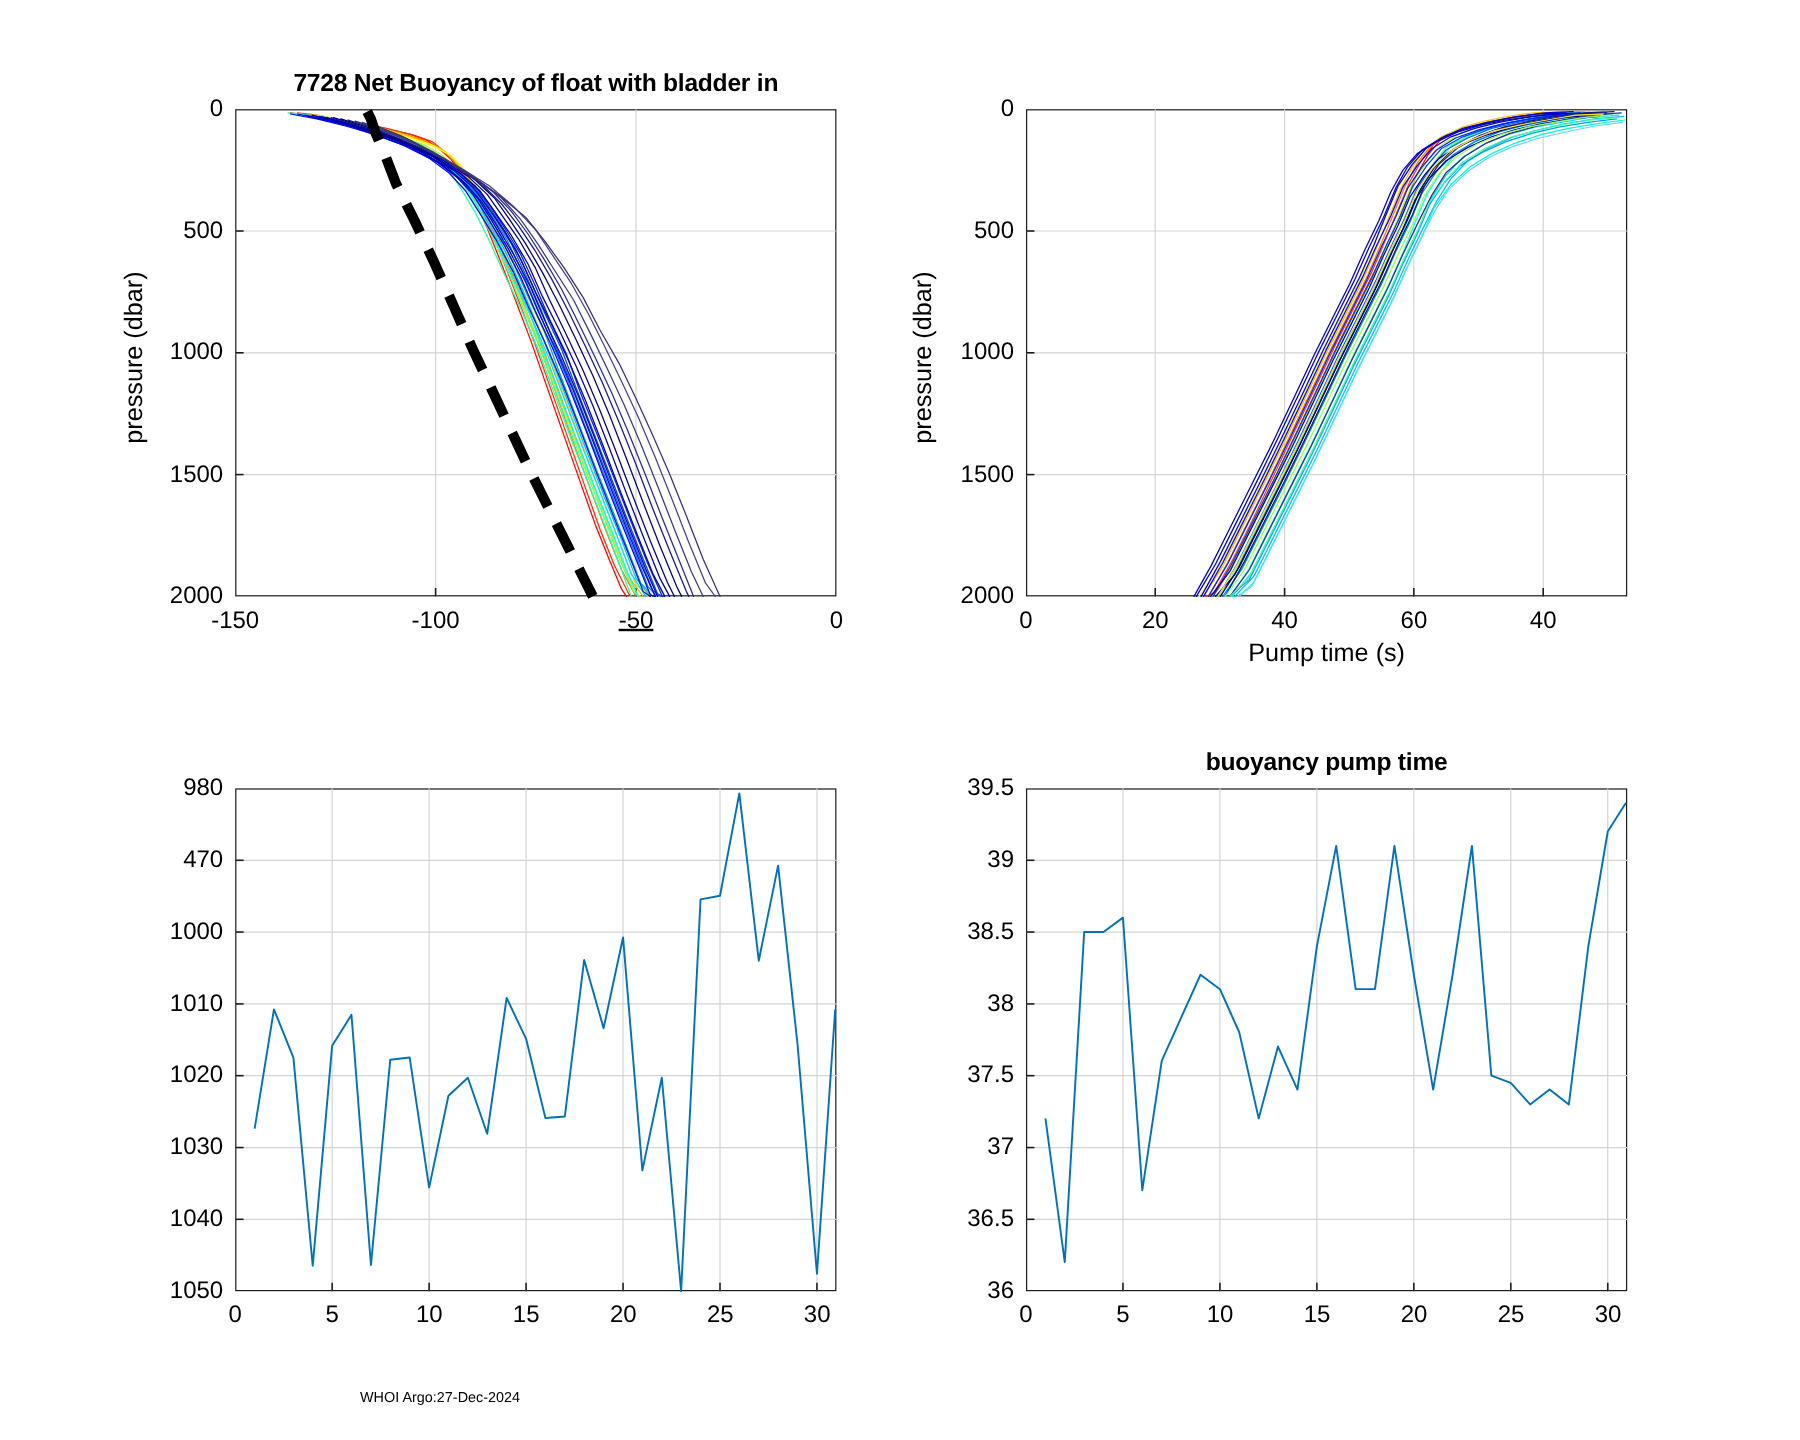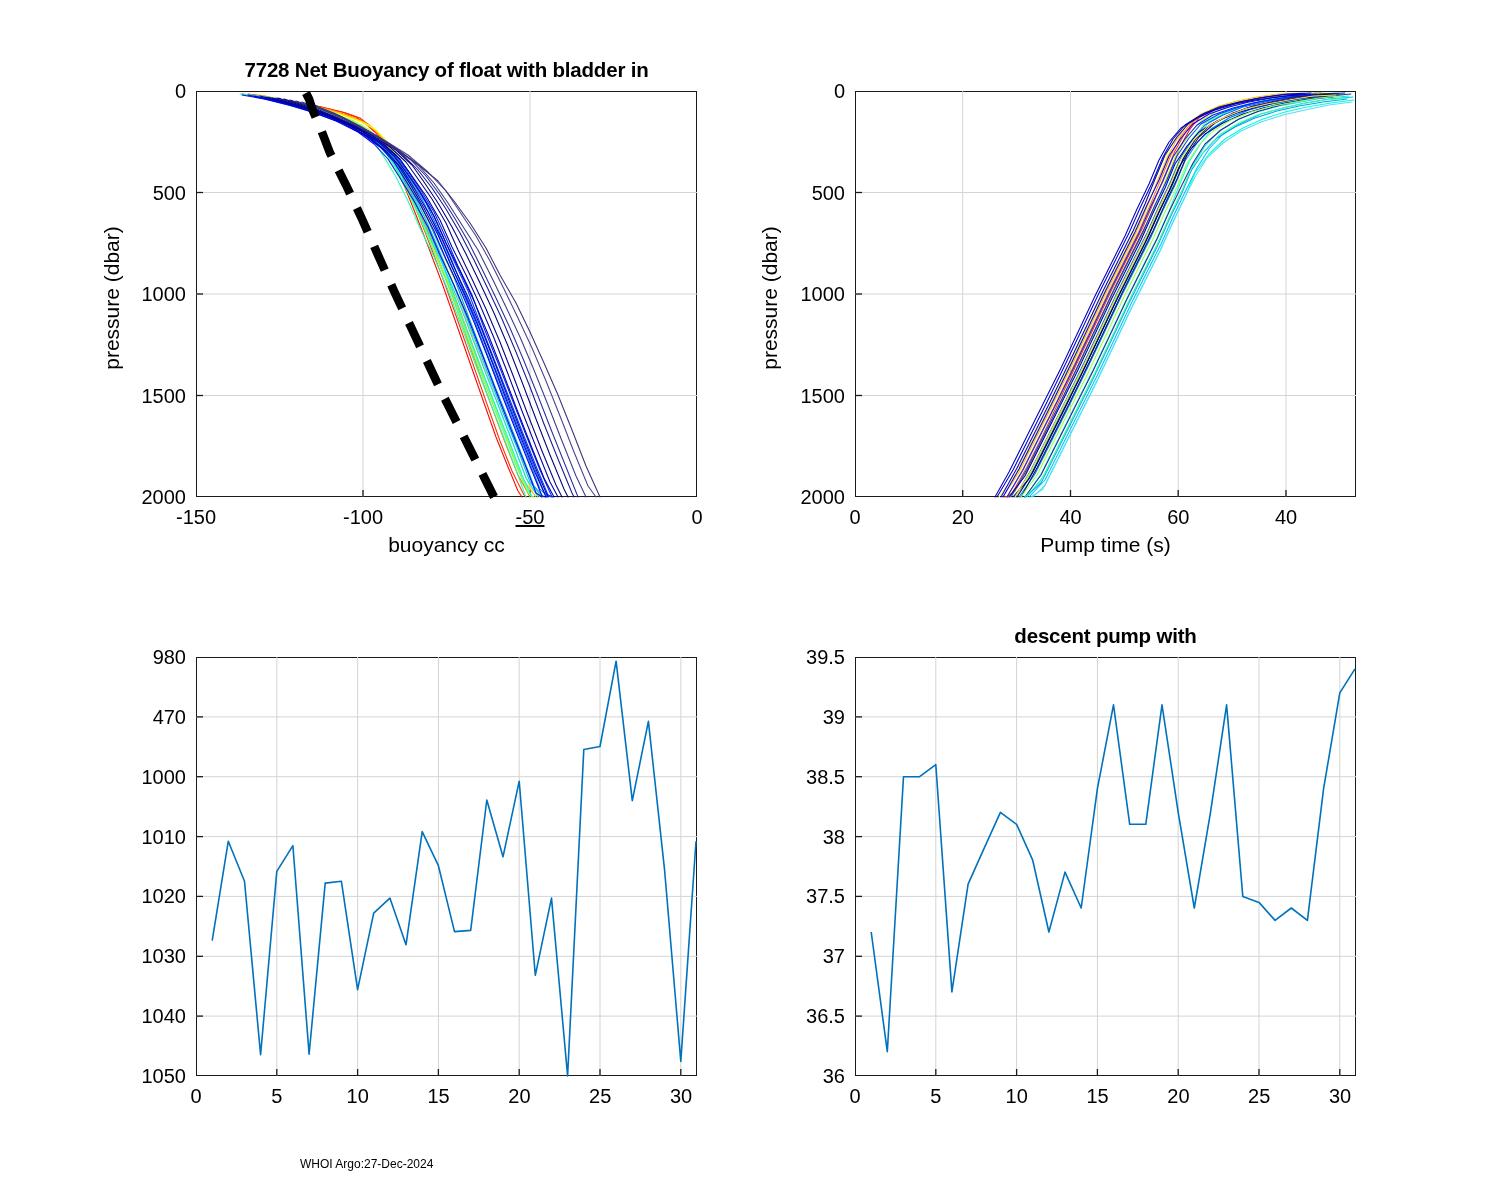--- a/index.html
+++ b/index.html
@@ -20,21 +20,20 @@
   .refline{fill:none;stroke:#000;stroke-width:8.5;stroke-dasharray:26 16;stroke-linecap:butt;}
   .serie-line{fill:none;stroke-width:1.6;stroke-linejoin:round;}
 </style>
 </head>
 <body>
 
 <div class="figure">
 
   <div class="plot-title" style="left:196px;top:58px;width:501px;">7728 Net Buoyancy of float with bladder in</div>
   <div class="ylab" style="left:-8px;top:286px;width:240px;text-align:center;transform:rotate(-90deg);">pressure (dbar)</div>
-  <div class="xlab" style="left:196px;top:533px;width:501px;">buoyancy cc</div>
 
   <div class="tick-y" style="left:128px;top:91px;width:58px;">0</div>
   <div class="tick-y" style="left:128px;top:192.5px;width:58px;">500</div>
   <div class="tick-y" style="left:128px;top:294px;width:58px;">1000</div>
   <div class="tick-y" style="left:128px;top:395.5px;width:58px;">1500</div>
   <div class="tick-y" style="left:128px;top:497px;width:58px;">2000</div>
 
   <div class="tick-x" style="left:196px;top:506px;">-150</div>
   <div class="tick-x" style="left:363px;top:506px;">-100</div>
   <div class="tick-x" style="left:530px;top:506px;text-decoration:underline;">-50</div>
@@ -210,21 +209,21 @@
         <line class="tickmark" x1="0" y1="119.7" x2="7" y2="119.7"></line>
         <line class="tickmark" x1="0" y1="179.6" x2="7" y2="179.6"></line>
         <line class="tickmark" x1="0" y1="239.4" x2="7" y2="239.4"></line>
         <line class="tickmark" x1="0" y1="299.3" x2="7" y2="299.3"></line>
         <line class="tickmark" x1="0" y1="359.1" x2="7" y2="359.1"></line>
       </g>
       <path class="serie-line" stroke="#0072BD" d="M 16.2 283.6 L 32.3 184.2 L 48.5 224.3 L 64.6 397.8 L 80.8 214.4 L 96.9 188.7 L 113.1 397.2 L 129.2 226.1 L 145.4 224.3 L 161.6 332.7 L 177.7 256.1 L 193.9 241.1 L 210 287.8 L 226.2 174.6 L 242.4 208.7 L 258.5 274.6 L 274.7 273.4 L 290.8 143.0 L 307 199.8 L 323.2 124.2 L 339.3 318.3 L 355.5 241.1 L 371.6 419 L 387.8 92.5 L 404 89.5 L 420.1 4.2 L 436.3 143.6 L 452.4 64.4 L 468.6 213.2 L 484.8 404.4 L 500 184.2"></path>
     </svg>
   </div>
 
-  <div class="plot-title" style="left:855px;top:624px;width:501px;">descent pump with</div>
+  <div class="plot-title" style="left:855px;top:624px;width:501px;">buoyancy pump time</div>
 
   <div class="tick-y" style="left:769px;top:657px;width:76px;">39.5</div>
   <div class="tick-y" style="left:769px;top:716.9px;width:76px;">39</div>
   <div class="tick-y" style="left:769px;top:776.7px;width:76px;">38.5</div>
   <div class="tick-y" style="left:769px;top:836.6px;width:76px;">38</div>
   <div class="tick-y" style="left:769px;top:896.4px;width:76px;">37.5</div>
   <div class="tick-y" style="left:769px;top:956.3px;width:76px;">37</div>
   <div class="tick-y" style="left:769px;top:1016.1px;width:76px;">36.5</div>
   <div class="tick-y" style="left:769px;top:1076px;width:76px;">36</div>
 

